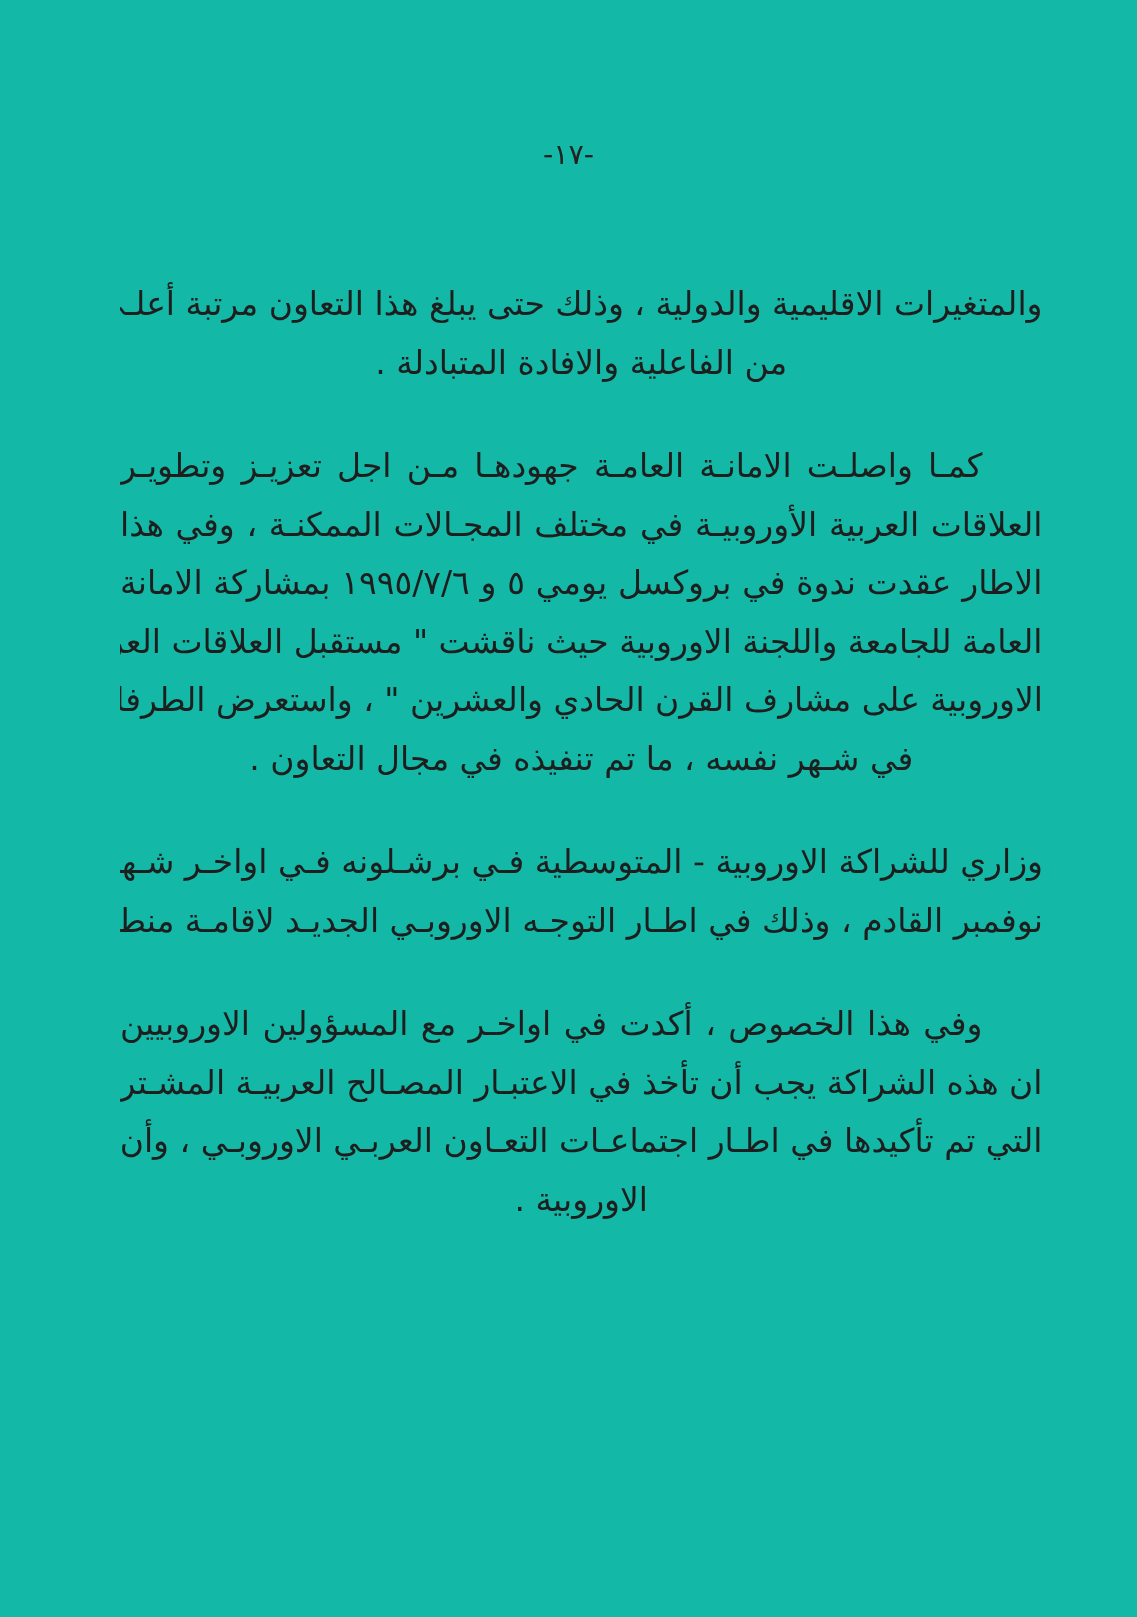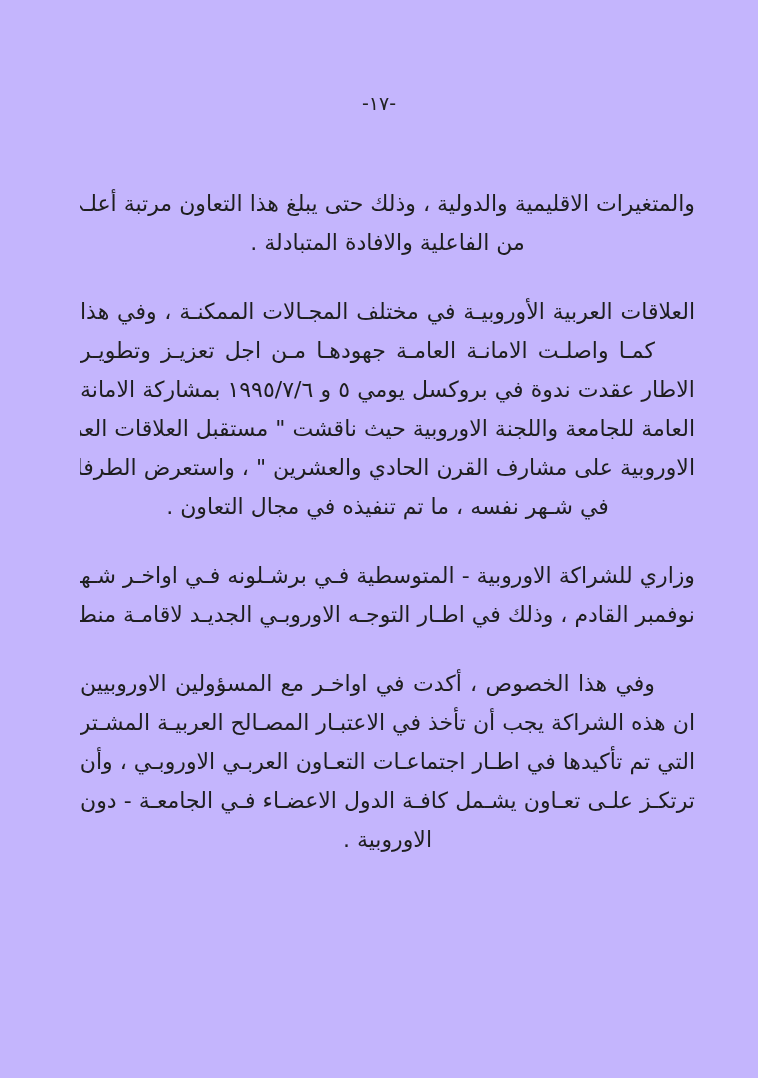--- a/index.html
+++ b/index.html
@@ -11,21 +11,21 @@
     height: 1078px;
     background: #ffffff;
     overflow: hidden;
     position: relative;
     font-family: "DejaVu Sans", sans-serif;
     color: #1e1e1e;
   }
   .page {
     position: absolute;
     inset: 0;
-    background: #c4b5fd;
+    background: #14b8a6;
     direction: rtl;
   }
   .page-number {
     position: absolute;
     top: 92px;
     left: 0;
     width: 100%;
     text-align: center;
     font-size: 19px;
     color: #222222;
@@ -62,32 +62,31 @@
 <body>
 
 <div class="page">
   <div class="page-number">-١٧-</div>
   <div class="content" id="paragraphs">
       <div class="paragraph">
         <div class="line">والمتغيرات الاقليمية والدولية ، وذلك حتى يبلغ هذا التعاون مرتبة أعلـى</div>
         <div class="line last-short">من الفاعلية والافادة المتبادلة .</div>
       </div>
       <div class="paragraph">
+        <div class="line first-indent">كمـا واصلـت الامانـة العامـة جهودهـا مـن اجل تعزيـز وتطويـر</div>
         <div class="line">العلاقات العربية الأوروبيـة في مختلف المجـالات الممكنـة ، وفي هذا</div>
-        <div class="line first-indent">كمـا واصلـت الامانـة العامـة جهودهـا مـن اجل تعزيـز وتطويـر</div>
         <div class="line">الاطار عقدت ندوة في بروكسل يومي ٥ و ١٩٩٥/٧/٦ بمشاركة الامانة</div>
         <div class="line">العامة للجامعة واللجنة الاوروبية حيث ناقشت " مستقبل العلاقات العربية</div>
         <div class="line">الاوروبية على مشارف القرن الحادي والعشرين " ، واستعرض الطرفان</div>
         <div class="line last-short">في شـهر نفسه ، ما تم تنفيذه في مجال التعاون .</div>
       </div>
       <div class="paragraph">
         <div class="line">وزاري للشراكة الاوروبية - المتوسطية فـي برشـلونه فـي اواخـر شـهر</div>
         <div class="line">نوفمبر القادم ، وذلك في اطـار التوجـه الاوروبـي الجديـد لاقامـة منطقـة</div>
       </div>
       <div class="paragraph">
         <div class="line first-indent">وفي هذا الخصوص ، أكدت في اواخـر مع المسؤولين الاوروبيين</div>
         <div class="line">ان هذه الشراكة يجب أن تأخذ في الاعتبـار المصـالح العربيـة المشـتركة</div>
         <div class="line">التي تم تأكيدها في اطـار اجتماعـات التعـاون العربـي الاوروبـي ، وأن</div>
-        <div class="line">ترتكـز علـى تعـاون يشـمل كافـة الدول الاعضـاء فـي الجامعـة - دون</div>
         <div class="line last-short">الاوروبية .</div>
       </div>
     </div>
 </div>
 
 </body></html>

